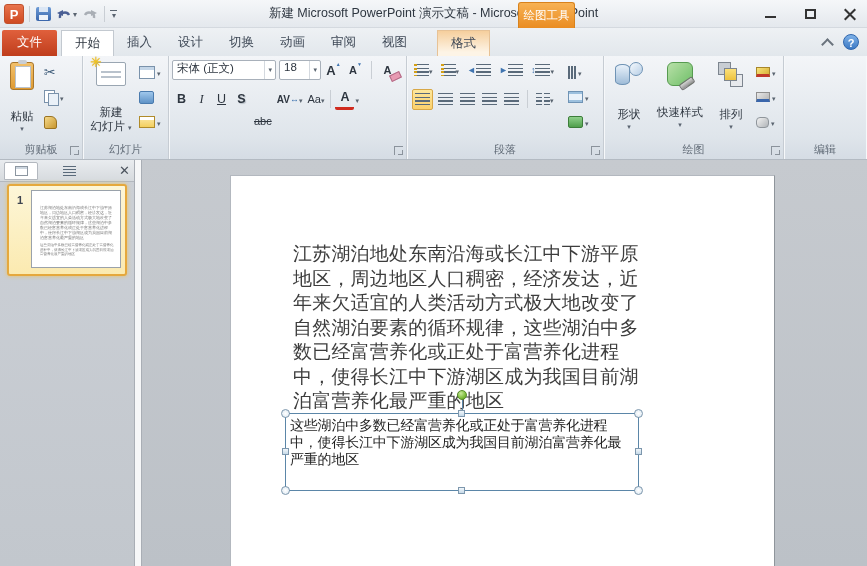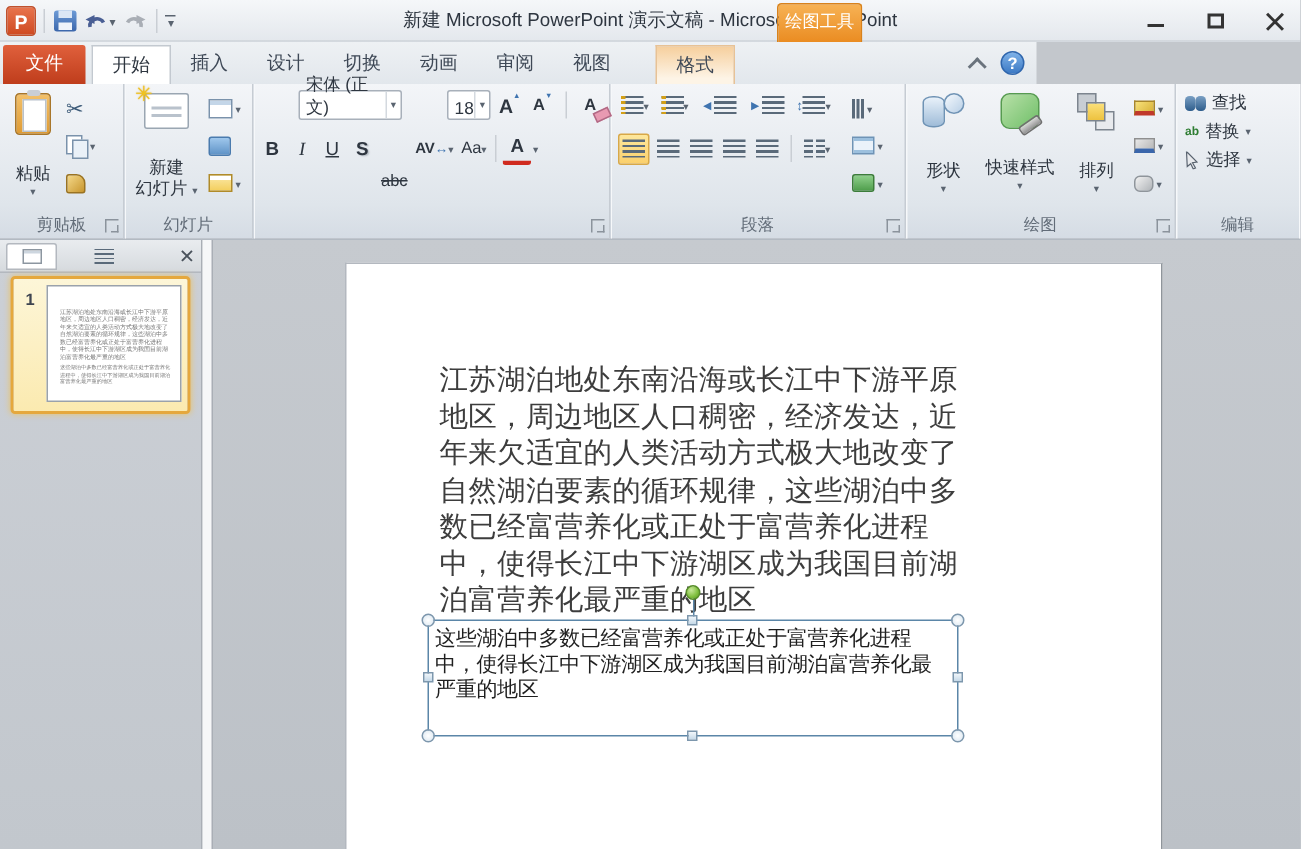--- a/index.html
+++ b/index.html
@@ -29,21 +29,21 @@
     border-radius:3px 3px 0 0; color:#fff; font-size:11.5px; text-align:center; line-height:25px; }
   .win-controls { position:absolute; right:6px; top:0; height:28px; display:flex; align-items:center; gap:18px; }
   .wbtn { width:22px; height:18px; display:flex; align-items:center; justify-content:center; }
   .ic-min { width:11px; height:0; border-bottom:2px solid #333; margin-top:6px; }
   .ic-max { width:11px; height:10px; border:2px solid #333; }
   .ic-close { position:relative; width:12px; height:12px; }
   .ic-close:before,.ic-close:after { content:""; position:absolute; left:5px; top:-1px; width:2px; height:15px; background:#333; }
   .ic-close:before { transform:rotate(45deg); } .ic-close:after { transform:rotate(-45deg); }
 
   
-  #tabrow { position:absolute; left:0; top:28px; width:691px; height:28px;
+  #tabrow { position:absolute; left:0; top:28px; width:867px; height:28px;
     background:linear-gradient(#eef1f4,#e2e7ec); }
   .tabs { display:flex; height:28px; align-items:flex-end; padding-left:2px; }
   .tab { height:26px; line-height:25px; padding:0 13px; font-size:12.5px; color:#3e4856; }
   .tab-file { background:linear-gradient(#e0603c,#bf3d1c); color:#fff; border-radius:2px 2px 0 0;
     padding:0 15px; margin-right:4px; }
   .tab-active { background:#fff; border:1px solid #c3c9d0; border-bottom:none; color:#2e3640; }
   .tab-format { margin-left:17px; background:linear-gradient(#f6cf9d,#fdf4e6 85%); border:1px solid #e7c296; border-bottom:none; }
   .ribbon-right-ctrls { position:absolute; right:8px; top:6px; display:flex; gap:10px; align-items:center; }
   .chev-up { width:10px; height:6px; position:relative; }
   .chev-up:before { content:""; position:absolute; left:0; top:1px; width:7px; height:7px;
@@ -79,22 +79,22 @@
   
   .newslide-ic { position:relative; width:30px; height:24px; background:#fff; border:1px solid #9aa6b2; border-radius:2px; }
   .newslide-ic:before { content:"✳"; position:absolute; left:-7px; top:-9px; color:#f0c41f; font-size:14px; text-shadow:0 0 1px #d89e12; }
   .newslide-ic:after { content:""; position:absolute; left:4px; top:8px; width:20px; height:2px; background:#b9c2cc; box-shadow:0 5px 0 #b9c2cc; }
   .layout-ic { width:16px; height:13px; border:1px solid #7a92ab; background:#fff; box-shadow:inset 0 3px 0 #c4d6e8; }
   .reset-ic { width:15px; height:13px; background:linear-gradient(#9fc7ec,#5f93c7); border:1px solid #4a7bae; border-radius:2px; }
   .section-ic { width:16px; height:12px; border:1px solid #b08b2a; background:linear-gradient(#fce9a8,#f3cf5e); box-shadow:inset 0 3px 0 #fff; }
   
   .fontrows { display:flex; flex-direction:column; width:100%; padding:2px 3px 0 3px; }
   .frow1 { display:flex; align-items:center; gap:3px; height:24px; }
-  .combo { background:#fff; border:1px solid #a8b0ba; height:20px; display:flex; align-items:flex-end;
-    font-size:11.5px; color:#2e3640; padding-left:4px; border-radius:2px;margin-left:27px; }
+  .combo { background:#fff; border:1px solid #a8b0ba; height:20px; display:flex; align-items:flex-start;
+    font-size:11.5px; color:#2e3640; padding-left:4px; border-radius:2px; }
   .combo .carr { margin-left:auto; padding:0 3px; font-size:7px; color:#5a6470; border-left:1px solid #d4d9df; height:100%; display:flex; align-items:center; }
   .frow2 { display:flex; align-items:center; gap:1px; height:26px; margin-top:4px; }
   .fbtn { min-width:19px; height:21px; display:flex; align-items:center; justify-content:center;
     font-size:12.5px; color:#2e3640; border-radius:2px; padding:0 2px; }
   .fsep { width:1px; height:18px; background:#c9ced4; margin:0 3px; }
   .uline { text-decoration:underline; } .strike { text-decoration:line-through; font-size:11px;margin-top:44px; }
   .grow-a { font-weight:bold; font-size:13px; position:relative; }
   .tiny-arr-up:after { content:"▲"; font-size:5px; color:#3f74b0; position:relative; top:-6px; }
   .tiny-arr-dn:after { content:"▼"; font-size:5px; color:#3f74b0; position:relative; top:-6px; }
   .fontcolor-a { font-weight:bold; border-bottom:3px solid #d02b1f; line-height:13px; }
@@ -435,38 +435,20 @@
             <span class="effects-ic"></span>
             <span class="drop">▾</span>
           </div>
       </div>
     </div>
     <div class="glabel">绘图</div>
     <div class="launcher"></div>
   </div>
 
   <div class="rgroup" style="width:82px;border-right:none">
-    <div class="editcol">
-      <div class="ebtn">
-          <span class="binoc"></span>
-          <span>查找</span>
-        </div>
-      <div class="ebtn">
-          <span class="replace-ic">ab</span>
-          <span>替换</span>
-          <span class="drop">▾</span>
-        </div>
-      <div class="ebtn">
-        <svg class="select-ic" viewBox="0 0 10 12">
-            <path d="M1 0 L8 7 L5 7.5 L7 11 L5.5 11.7 L3.8 8.2 L1.5 10 Z" fill="#e8eaed" stroke="#5a6470" stroke-width="0.8"></path>
-          </svg>
-        <span>选择</span>
-          <span class="drop">▾</span>
-        </div>
-    </div>
     <div class="glabel">编辑</div>
   </div>
 </div>
 
 <div id="content">
 
   <div id="thumb-panel">
     <div class="panel-tabs">
       <div class="ptab ptab-active">
           <span class="slide-mini-ic"></span>

